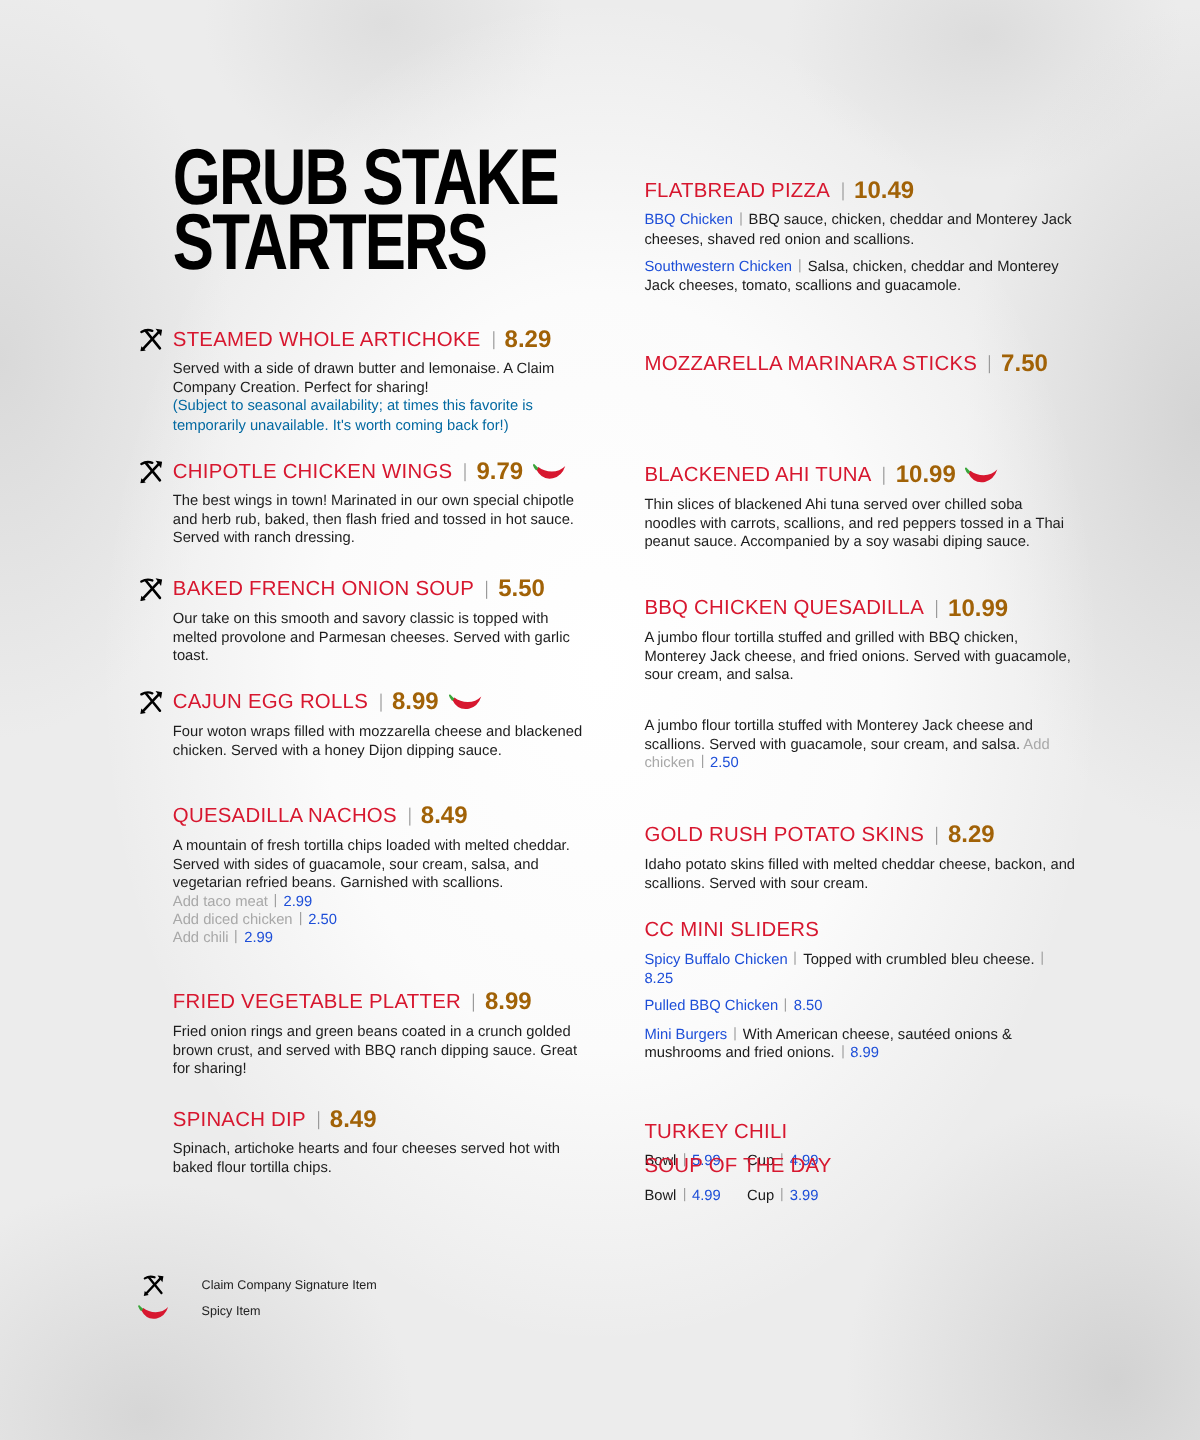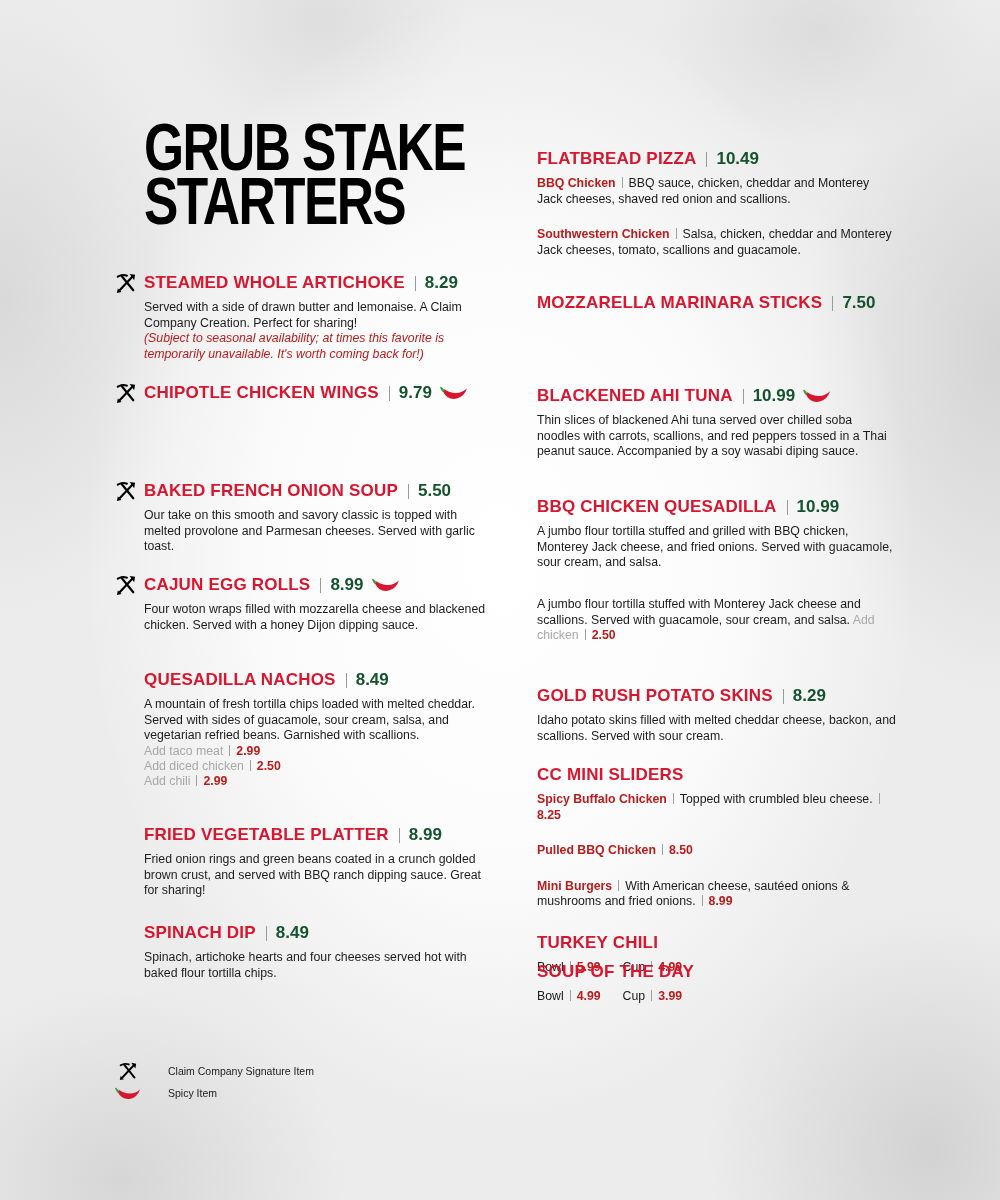--- a/index.html
+++ b/index.html
@@ -47,64 +47,63 @@
     align-items: center;
     height: 22px;
     white-space: nowrap;
   }
   .sig-icon {
     width: 22px; height: 20px;
     margin-right: 7px;
     display: inline-flex; align-items: center; justify-content: center;
   }
   .item-name {
-    font-weight: 700;
+    font-weight: 400;
     font-size: 17px;
     color: #d7172f;
     letter-spacing: 0.2px;
   }
   .sep {
     display: inline-block;
     width: 1px; height: 15px;
     background: #9a9a9a;
     margin: 0 9px 0 10px;
   }
   .item-price {
     font-weight: 700;
-    font-size: 17px;
-    color: #14532d;
+    font-size: 20px;
+    color: #a16207;
   }
   .chili {
     margin-left: 8px;
     width: 28px; height: 16px;
     display: inline-flex;
   }
   .desc {
     margin-top: 6px;
     font-size: 12.3px;
     line-height: 15.5px;
     color: #1d1d1d;
   }
   .indent { padding-left: 29px; }
   .note {
-    font-style: italic;
-    color: #b91c1c;
+    color: #0369a1;
   }
   .addon { color: #a8a8a8; }
   .addon-line { font-size: 12.3px; line-height: 15px; }
   .small-sep {
     display: inline-block;
     width: 1px; height: 11px;
     background: #a0a0a0;
     margin: 0 6px;
     vertical-align: -1px;
   }
-  .bold { font-weight: 700; color: #b91c1c; }
+  .bold { font-weight: 400; color: #1d4ed8; }
   .sub { margin-top: 6px; font-size: 12.3px; line-height: 15.5px; }
-  .sub + .sub { margin-top: 20px; }
+  .sub + .sub { margin-top: 8px; }
   .size-row { margin-top: 6px; font-size: 12.3px; line-height: 15px; }
   .size-row .gap { display: inline-block; width: 22px; }
 
   .legend {
     position: absolute;
     left: 115px;
     top: 1060px;
     font-size: 10.5px;
     color: #222;
   }
@@ -163,20 +162,21 @@
         </span>
       <span class="item-name">CHIPOTLE CHICKEN WINGS</span>
       <span class="sep"></span>
       <span class="item-price">9.79</span>
       <span class="chili">
           <svg width="28" height="16">
             <use href="#chili"></use>
           </svg>
         </span>
     </div>
+    <div class="desc indent">The best wings in town! Marinated in our own special chipotle and herb rub, baked, then flash fried and tossed in hot sauce. Served with ranch dressing.</div>
   </div>
 
   <div class="item" style="top:480px">
     <div class="item-head">
       <span class="sig-icon">
           <svg width="22" height="20">
             <use href="#pick"></use>
           </svg>
         </span>
       <span class="item-name">BAKED FRENCH ONION SOUP</span>

